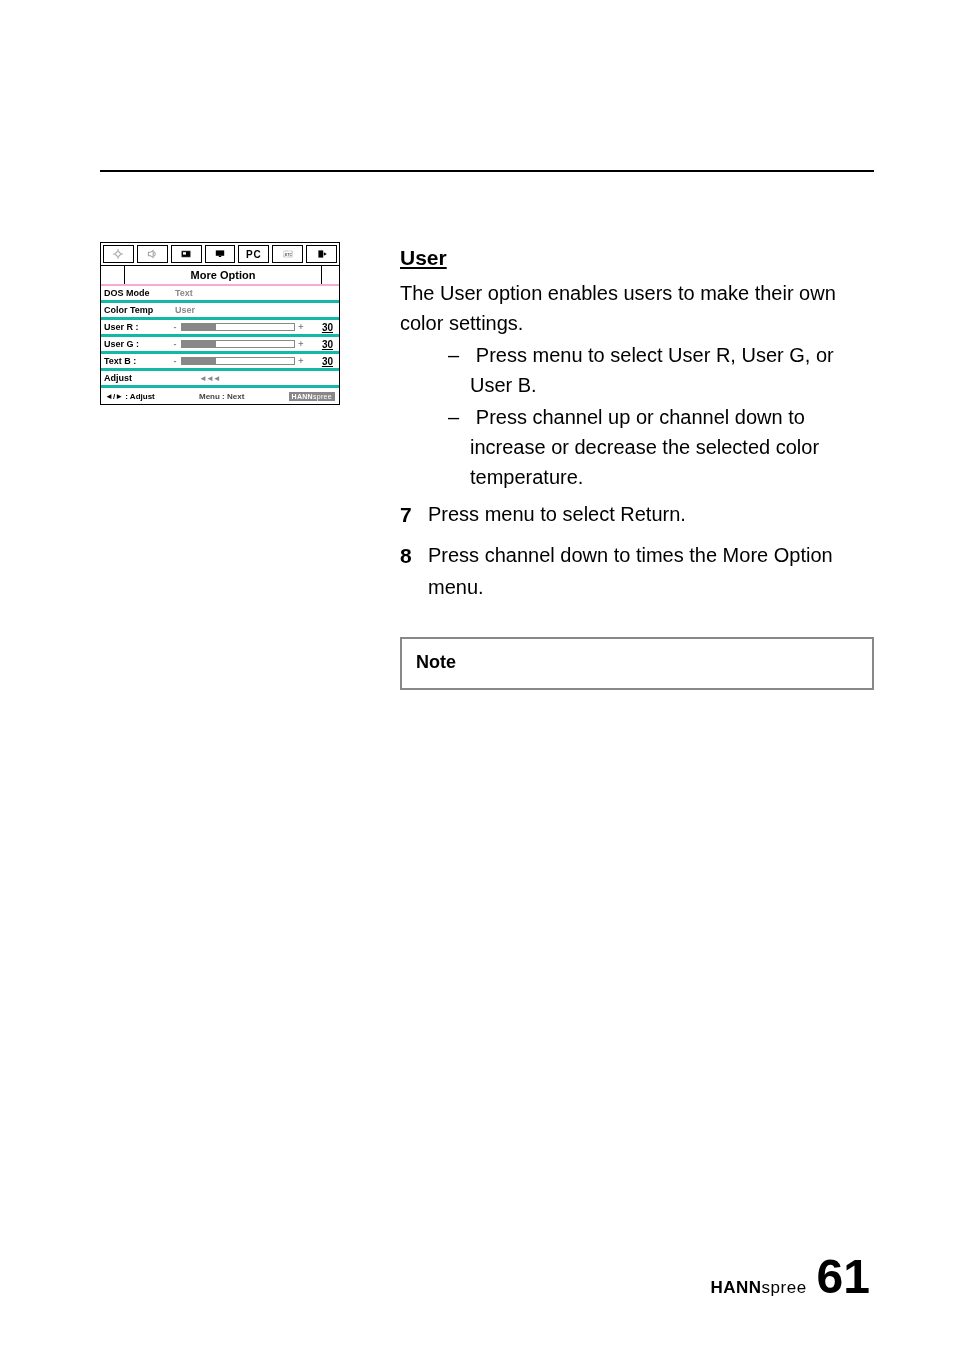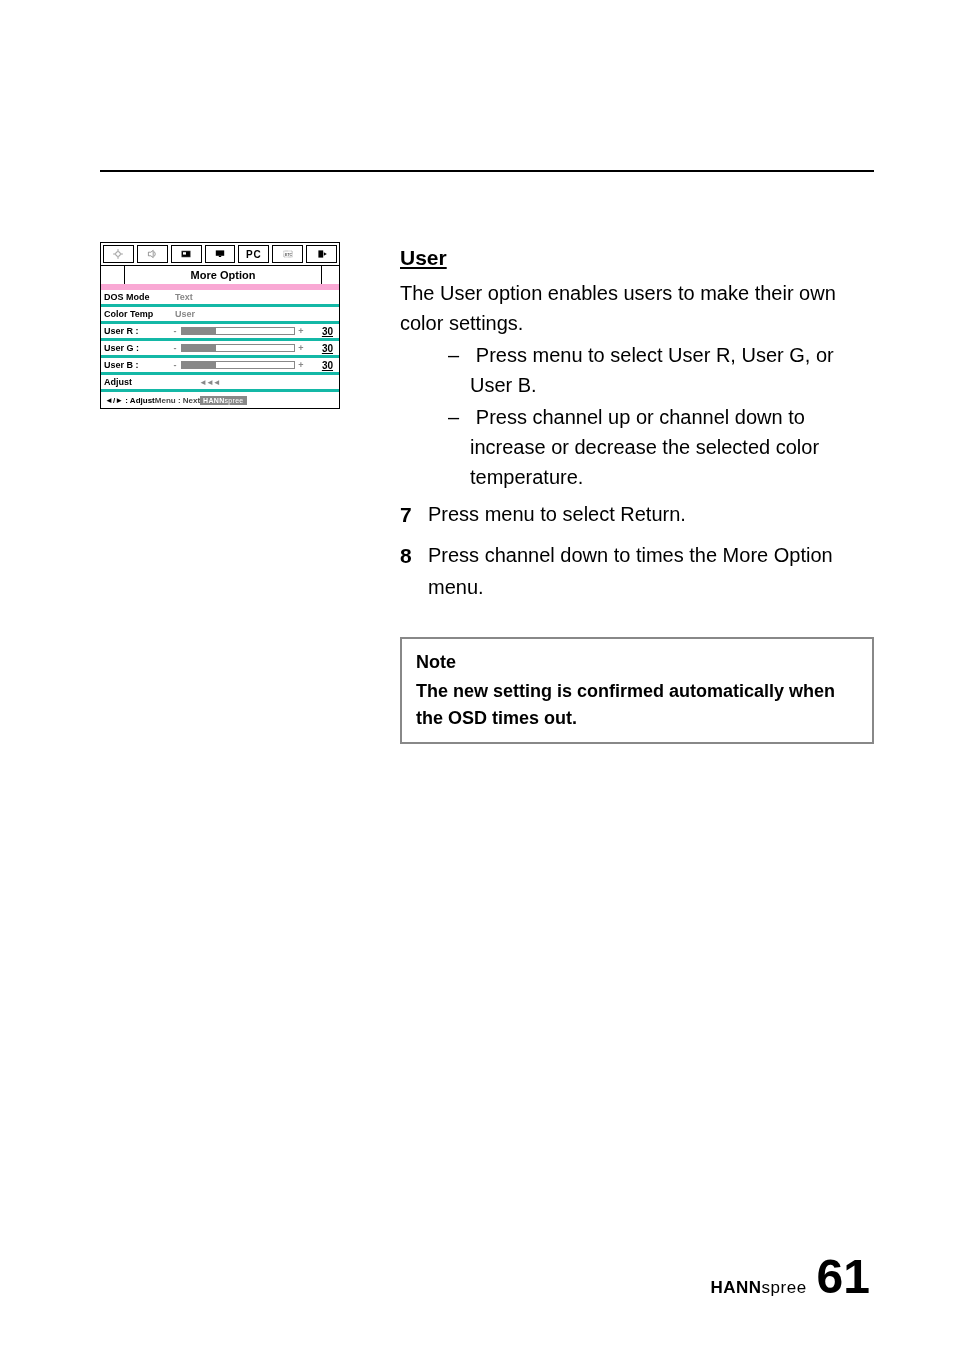--- a/index.html
+++ b/index.html
@@ -56,21 +56,21 @@
     }
     .tab svg { width: 14px; height: 12px; }
     .tab.pc {
       background: #fff;
       font-size: 10px;
       letter-spacing: 1px;
     }
     .tab.inactive { color: #555; }
     .osd-title-row {
       display: flex;
-      border-bottom: 6px solid #f9a8d4;
+      border-bottom: 2px solid #f9a8d4;
     }
     .osd-title-spacer {
       width: 24px;
       border-right: 1px solid #000;
     }
     .osd-title {
       flex: 1;
       text-align: center;
       font-size: 11px;
       font-weight: bold;
@@ -131,20 +131,21 @@
       padding-right: 4px;
     }
     .osd-return-arrow {
       color: #888;
       font-size: 8px;
       letter-spacing: -1px;
       padding-left: 28px;
     }
     .osd-footer {
       display: flex;
+      justify-content: space-between;
       align-items: center;
       font-size: 8px;
       padding: 2px 4px;
       height: 16px;
     }
     .osd-footer .left { font-weight: bold; }
     .osd-footer .center { font-weight: bold; color: #444; }
     .osd-footer .right {
       background: #888;
       color: #fff;
@@ -293,21 +294,21 @@
         <div class="slider-wrap">
           <span class="slider-sign">-</span>
           <div class="slider-track">
               <div class="slider-fill"></div>
             </div>
           <span class="slider-sign">+</span>
           <span class="slider-num">30</span>
         </div>
       </div>
       <div class="osd-row">
-        <div class="osd-label">User B :</div>
+        <div class="osd-label">Text B :</div>
         <div class="slider-wrap">
           <span class="slider-sign">-</span>
           <div class="slider-track">
               <div class="slider-fill"></div>
             </div>
           <span class="slider-sign">+</span>
           <span class="slider-num">30</span>
         </div>
       </div>
       <div class="osd-row">
@@ -333,21 +334,20 @@
       <span class="num">7</span>
       <span>Press menu to select Return.</span>
     </div>
     <div class="num-item">
       <span class="num">8</span>
       <span>Press channel down to times the More Option menu.</span>
     </div>
 
     <div class="note-box">
       <div class="note-title">Note</div>
-      <div class="note-body">The new setting is confirmed automatically when the OSD times out.</div>
     </div>
   </div>
 </div>
 
 <div class="page-footer">
   <span class="brand"><span>HANN</span><span class="light">spree</span></span>
   <span class="page-num">61</span>
 </div>
 
 </body></html>

